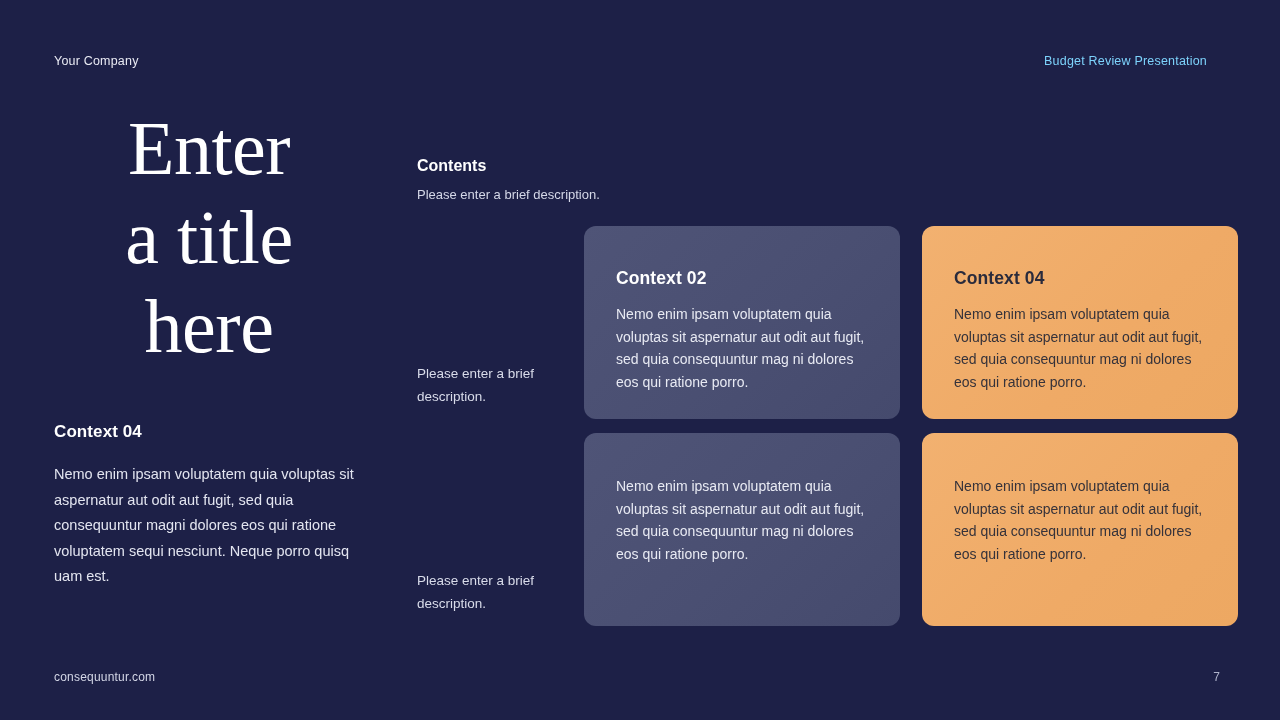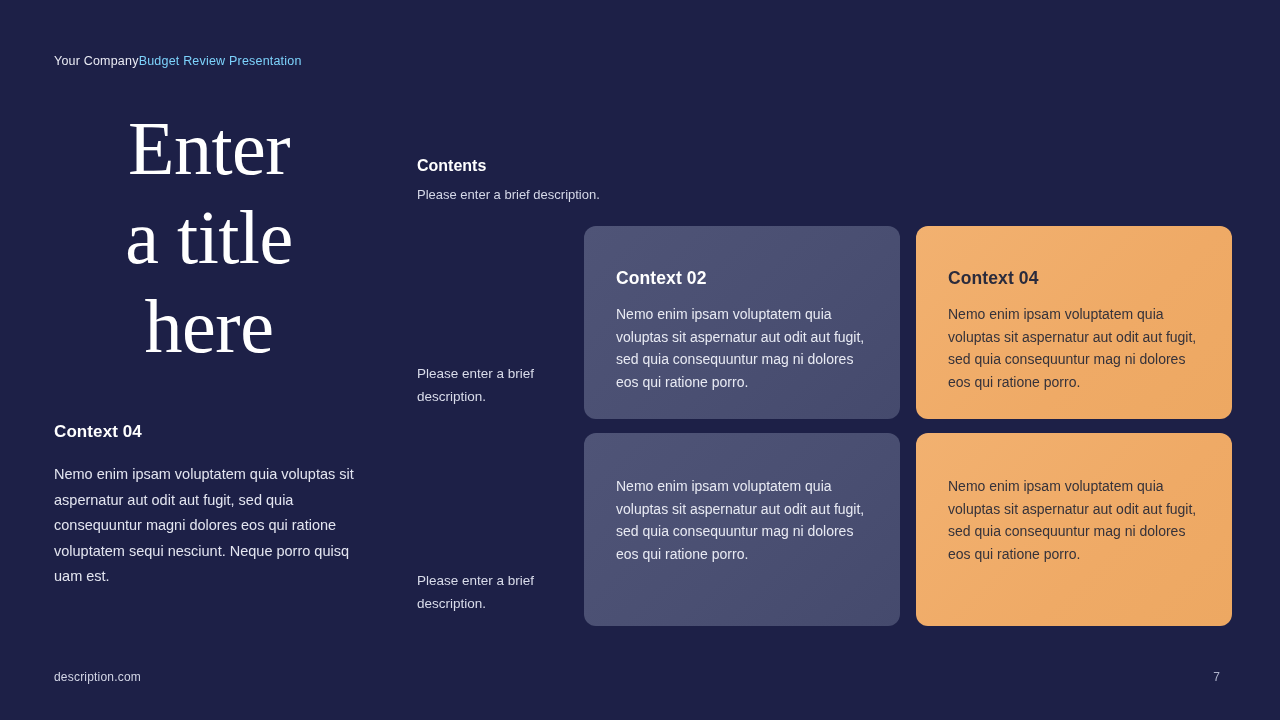--- a/index.html
+++ b/index.html
@@ -22,23 +22,24 @@
     width: 1280px;
     height: 720px;
     background: #1d2047;
   }
 
   
   .header {
     position: absolute;
     top: 54px;
     left: 54px;
-    right: 52px;
+    right: 73px;
     display: flex;
     align-items: center;
+    justify-content: space-between;
   }
   .header-brand {
     font-size: 12.5px;
     letter-spacing: 0.2px;
     color: #e9eaf3;
   }
   .header-deck {
     font-size: 12.5px;
     letter-spacing: 0.2px;
     color: #7dd3fc;
@@ -116,21 +117,21 @@
   
   .cards {
     position: absolute;
     left: 584px;
     top: 226px;
     width: 636px;
     height: 400px;
     display: grid;
     grid-template-columns: 316px 316px;
     grid-template-rows: 193px 193px;
-    gap: 14px 16px;
+    gap: 14px 22px;
   }
   .card {
     border-radius: 12px;
     padding: 42px 30px 0 32px;
     overflow: hidden;
   }
   .card.blue {
     background: linear-gradient(135deg, #4f5477 0%, #4a4f72 55%, #454a6d 100%);
   }
   .card.orange {
@@ -217,17 +218,17 @@
       <div class="card-body">Nemo enim ipsam voluptatem quia voluptas sit aspernatur aut odit aut fugit, sed quia consequuntur mag ni dolores eos qui ratione porro.</div>
     </div>
 
     <div class="card orange">
       <div class="card-body">Nemo enim ipsam voluptatem quia voluptas sit aspernatur aut odit aut fugit, sed quia consequuntur mag ni dolores eos qui ratione porro.</div>
     </div>
 
   </div>
 
   <div class="footer">
-    <div class="footer-site">description.com</div>
+    <div class="footer-site">consequuntur.com</div>
     <div class="footer-page">7</div>
   </div>
 
 </div>
 
 </body></html>

